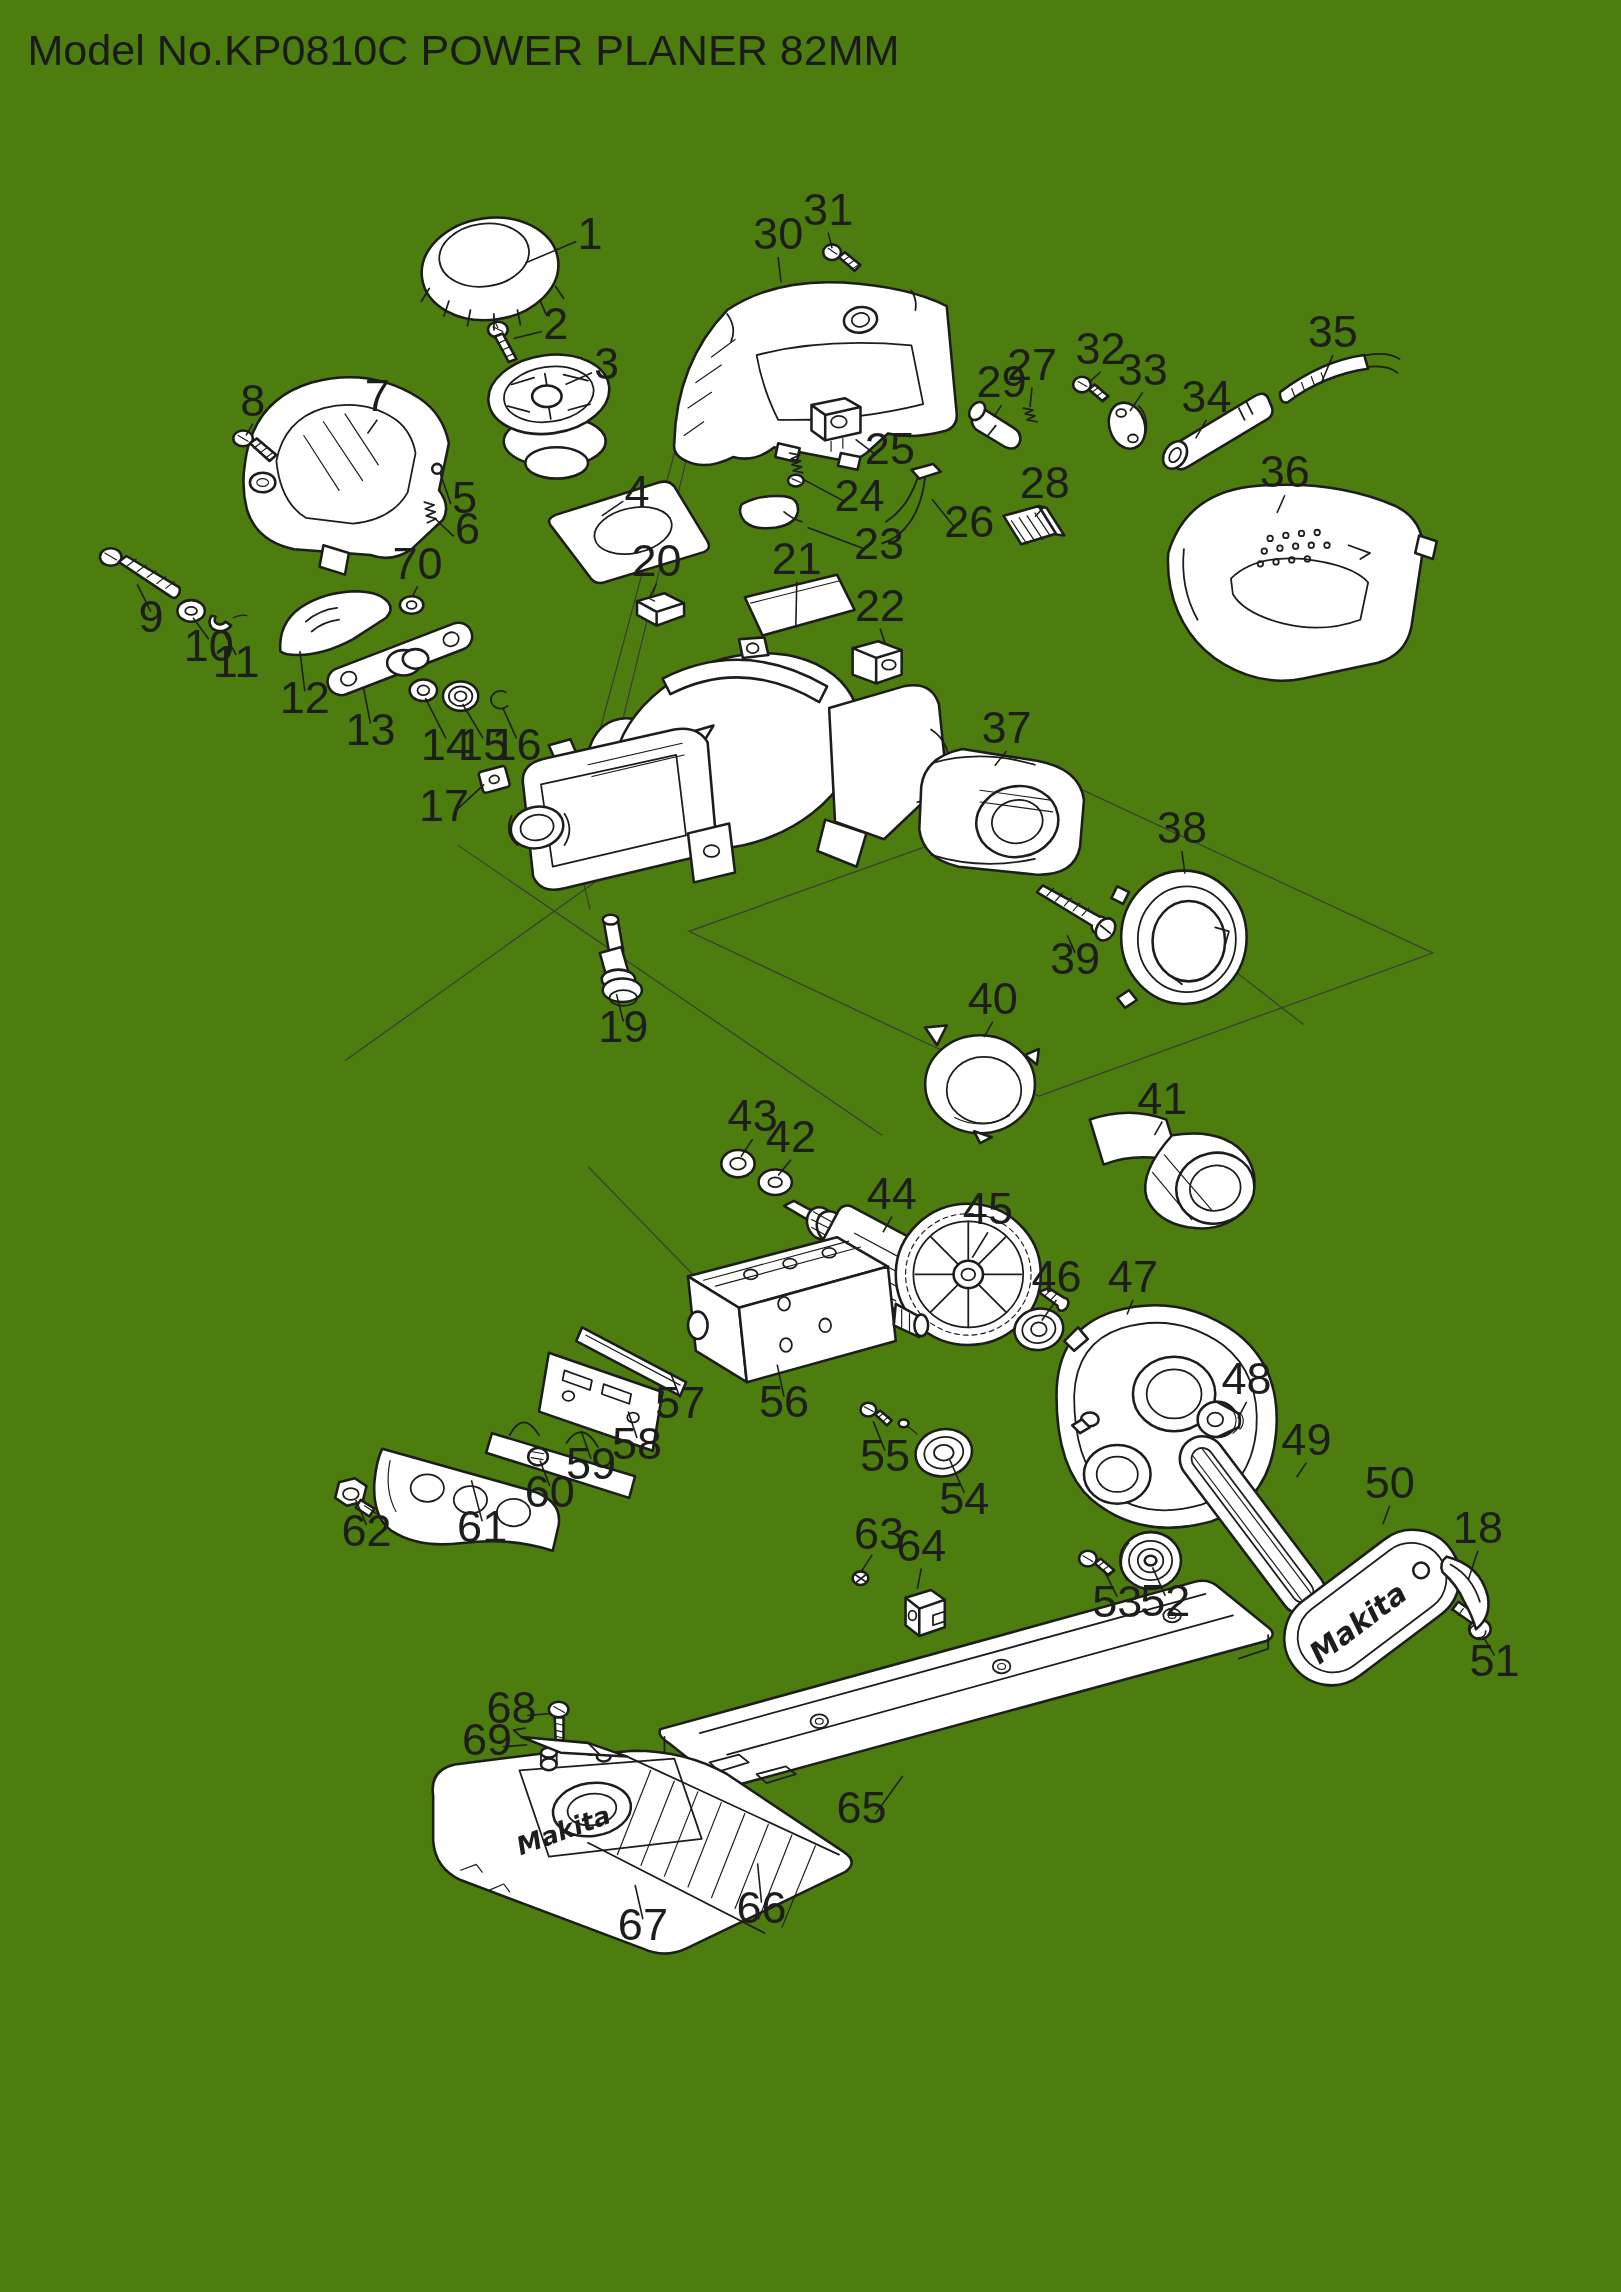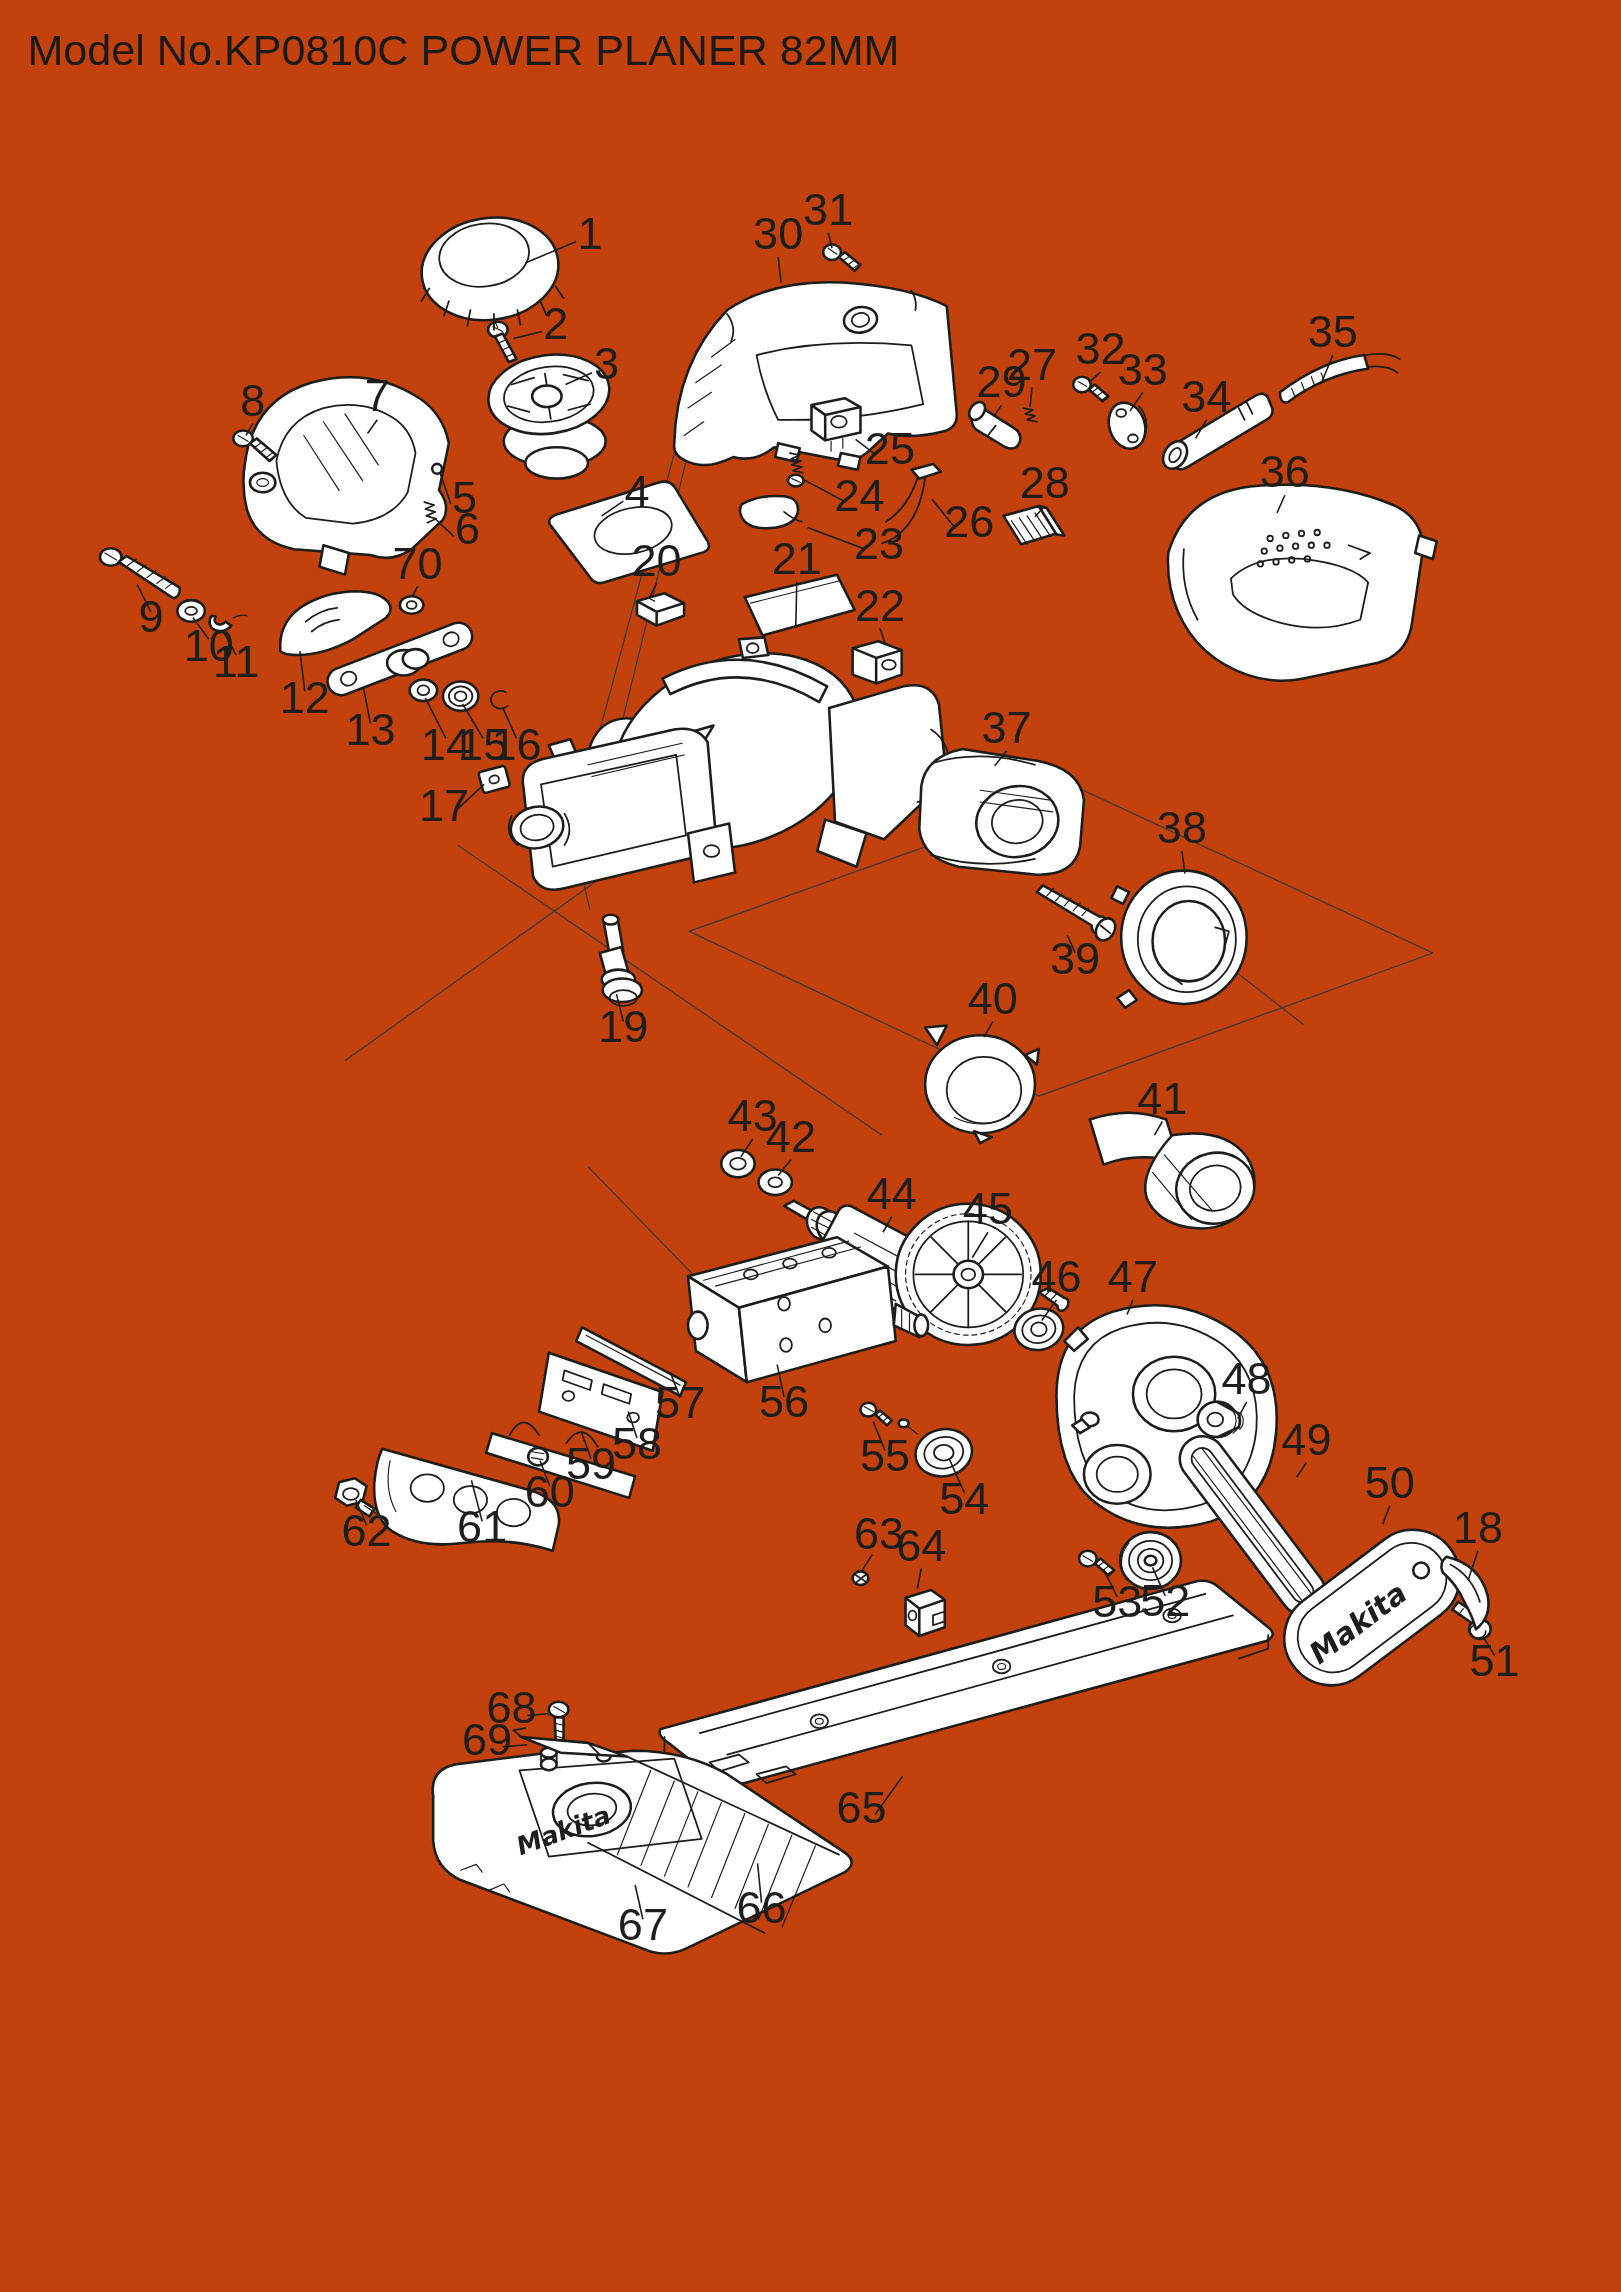--- a/index.html
+++ b/index.html
@@ -1,16 +1,16 @@
 <!DOCTYPE html>
 <html><head>
 <meta charset="utf-8">
 <style>
   html,body{margin:0;padding:0;background:#ffffff;}
-  .page{position:relative;width:1621px;height:2293px;background:#c2410c;overflow:hidden;
+  .page{position:relative;width:1621px;height:2293px;background:#4d7c0f;overflow:hidden;
         font-family:"Liberation Sans",sans-serif;}
   svg{position:absolute;left:0;top:0;}
   .title{font-family:"Liberation Sans",sans-serif;font-size:44px;fill:#1a1a1a;font-weight:400;letter-spacing:0px;}
   .lbl{font-family:"Liberation Sans",sans-serif;font-size:46px;fill:#1d1d1b;text-anchor:middle;}
   .logo{font-family:"DejaVu Sans",sans-serif;font-style:italic;font-weight:700;fill:#1d1d1b;text-anchor:middle;}
   .p{fill:#ffffff;stroke:#1d1d1b;stroke-width:2.6;stroke-linejoin:round;stroke-linecap:round;}
   .d{fill:none;stroke:#1d1d1b;stroke-width:1.8;stroke-linejoin:round;stroke-linecap:round;}
   .t{fill:none;stroke:#1d1d1b;stroke-width:1.2;stroke-linejoin:round;stroke-linecap:round;}
   .g{fill:none;stroke:#3a3a3a;stroke-width:1.2;}
   .leader{stroke:#1d1d1b;stroke-width:1.6;}

